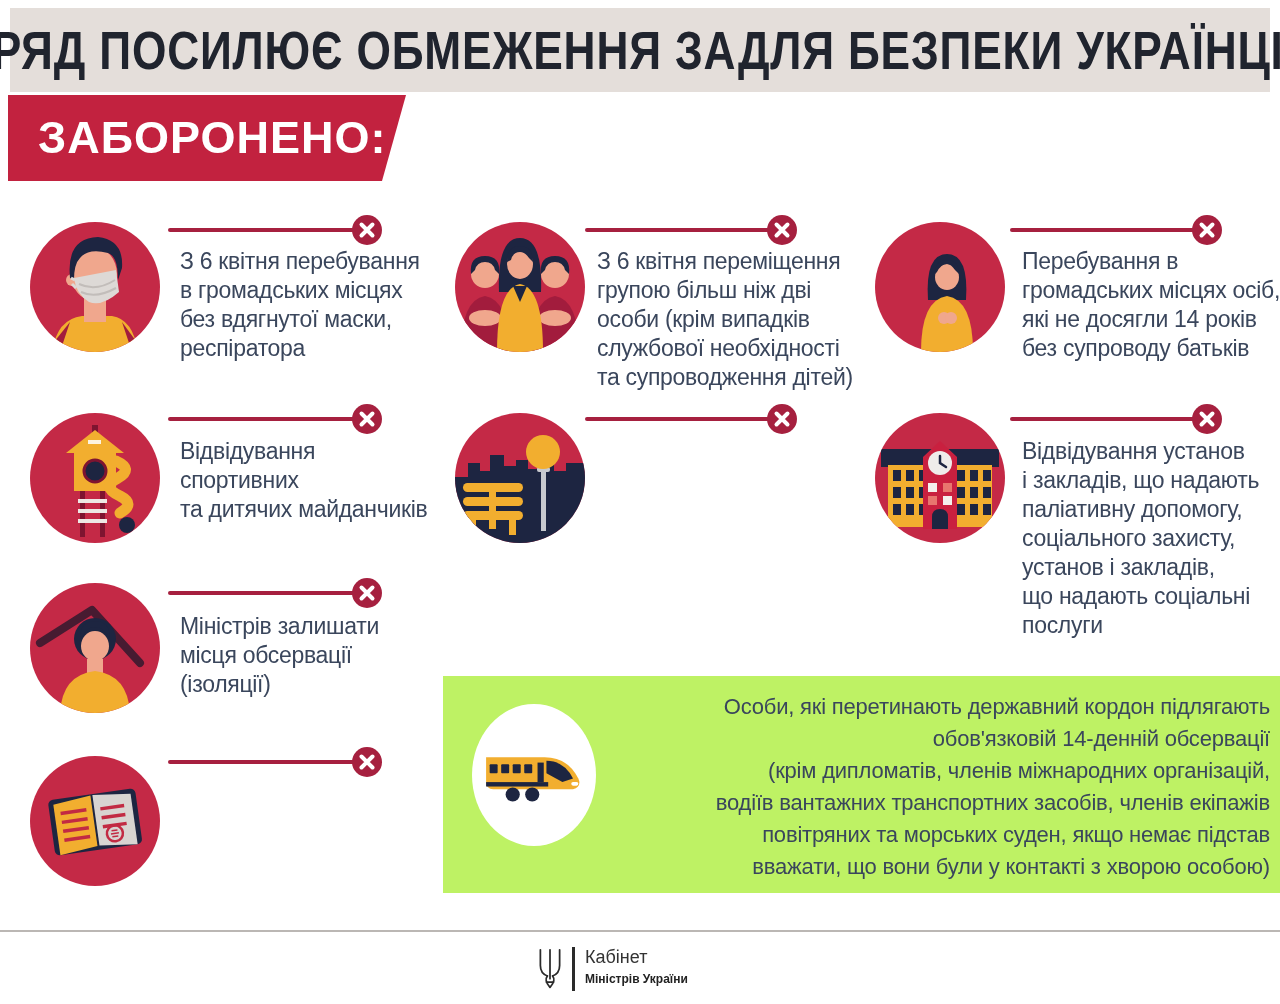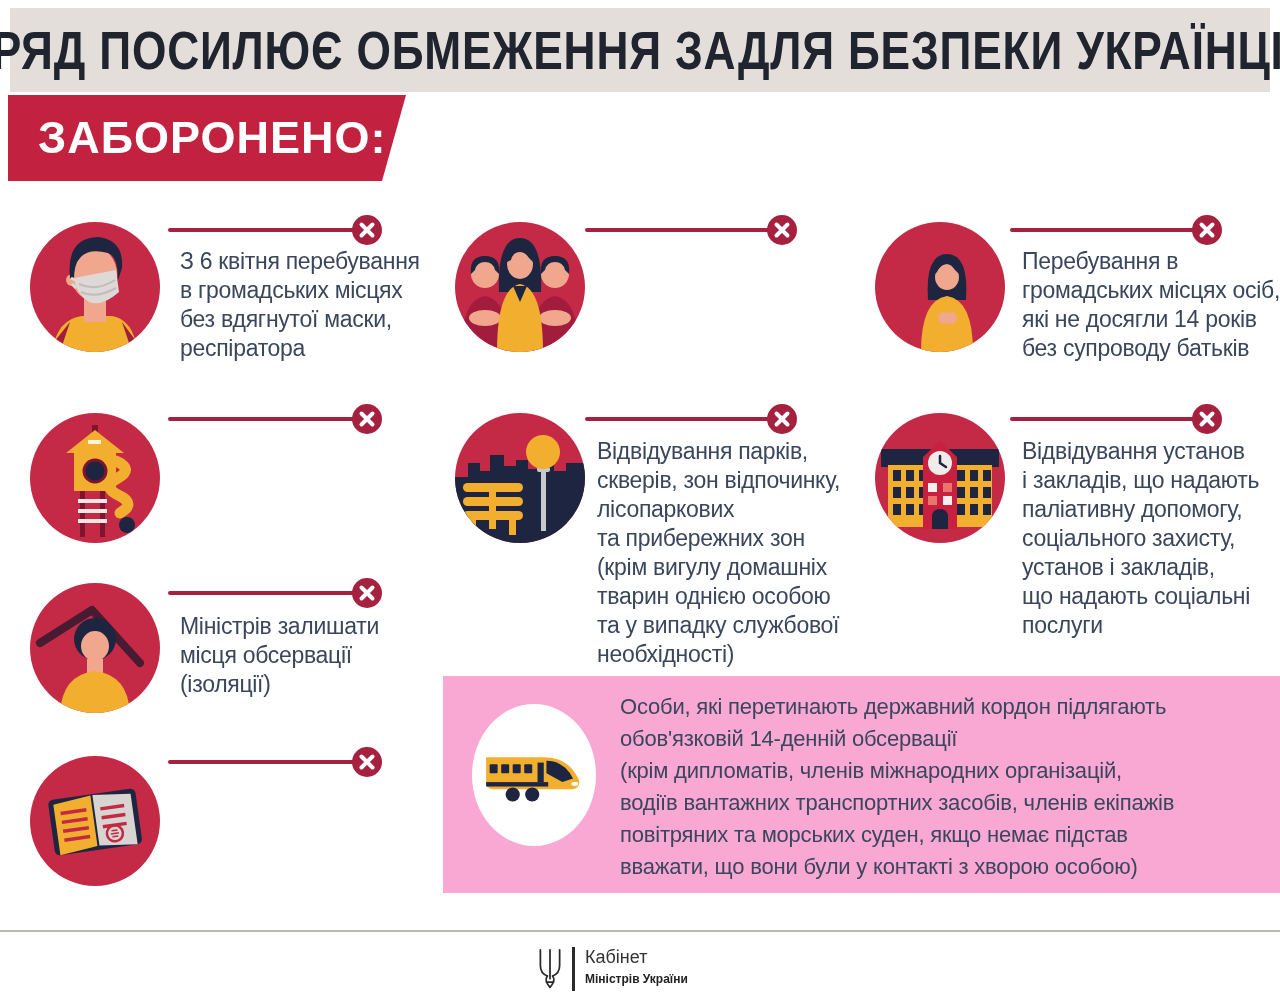--- a/index.html
+++ b/index.html
@@ -32,21 +32,21 @@
   .rule .rule-line{
     position:absolute;left:0;right:24px;top:13px;height:4px;background:#A6203F;border-radius:2px;
   }
   .rule .x-badge{position:absolute;right:0;top:0;width:30px;height:30px;}
   .item-text{
     position:absolute;white-space:pre-line;font-size:23px;line-height:29px;
     letter-spacing:-0.3px;color:#3A465C;width:330px;margin-left:12px;
   }
   
   .notice{
-    position:absolute;left:443px;top:676px;width:837px;height:217px;background:#f9a8d4;
+    position:absolute;left:443px;top:676px;width:837px;height:217px;background:#bef264;text-align:right;
   }
   .notice .train-wrap{
     position:absolute;left:29px;top:28px;width:124px;height:142px;background:#ffffff;
     border-radius:50%;display:flex;align-items:center;justify-content:center;
   }
   .notice .notice-text{
     position:absolute;left:177px;top:15px;font-size:22px;line-height:32px;
     letter-spacing:-0.2px;color:#3A465C;white-space:pre-line;width:650px;
   }
   
@@ -131,20 +131,25 @@
       <path d="M58,64 L65,80 L72,64" fill="#1D2541"></path>
     </g>
   </svg>
   <div class="rule" style="left:585px;top:215px;width:212px">
     <div class="rule-line"></div>
     <svg class="x-badge" viewBox="0 0 30 30">
       <circle cx="15" cy="15" r="15" fill="#A6203F"></circle>
       <path d="M9.5,9.5 L20.5,20.5 M20.5,9.5 L9.5,20.5" stroke="#ffffff" stroke-width="4" stroke-linecap="round"></path>
     </svg>
   </div>
+  <div class="item-text" style="left:585px;top:247px">З 6 квітня переміщення
+групою більш ніж дві
+особи (крім випадків
+службової необхідності
+та супроводження дітей)</div>
 
   <svg class="icon-circle abs" style="left:875px;top:222px" viewBox="0 0 130 130">
     <defs>
         <clipPath id="c3">
           <circle cx="65" cy="65" r="65"></circle>
         </clipPath>
       </defs>
     <circle cx="65" cy="65" r="65" fill="#C42946"></circle>
     <g clip-path="url(#c3)">
       <path d="M53,78 Q50,32 72,32 Q94,32 91,78 Z" fill="#1D2541"></path>
@@ -190,20 +195,23 @@
       <circle cx="97" cy="112" r="8" fill="#1D2541"></circle>
     </g>
   </svg>
   <div class="rule" style="left:168px;top:404px;width:214px">
     <div class="rule-line"></div>
     <svg class="x-badge" viewBox="0 0 30 30">
       <circle cx="15" cy="15" r="15" fill="#A6203F"></circle>
       <path d="M9.5,9.5 L20.5,20.5 M20.5,9.5 L9.5,20.5" stroke="#ffffff" stroke-width="4" stroke-linecap="round"></path>
     </svg>
   </div>
+  <div class="item-text" style="left:168px;top:437px">Відвідування
+спортивних
+та дитячих майданчиків</div>
 
   <svg class="icon-circle abs" style="left:455px;top:413px" viewBox="0 0 130 130">
     <defs>
         <clipPath id="c5">
           <circle cx="65" cy="65" r="65"></circle>
         </clipPath>
       </defs>
     <circle cx="65" cy="65" r="65" fill="#C42946"></circle>
     <g clip-path="url(#c5)">
       <path d="M0,64 L13,64 13,50 25,50 25,58 35,58 35,42 49,42 49,53 61,53 61,47 73,47 73,56 85,56 85,48 99,48 99,58 111,58 111,50 130,50 130,130 0,130 Z" fill="#1D2541"></path>
@@ -218,28 +226,20 @@
       <rect x="54" y="98" width="7" height="24" fill="#F2AE2F"></rect>
     </g>
   </svg>
   <div class="rule" style="left:585px;top:404px;width:212px">
     <div class="rule-line"></div>
     <svg class="x-badge" viewBox="0 0 30 30">
       <circle cx="15" cy="15" r="15" fill="#A6203F"></circle>
       <path d="M9.5,9.5 L20.5,20.5 M20.5,9.5 L9.5,20.5" stroke="#ffffff" stroke-width="4" stroke-linecap="round"></path>
     </svg>
   </div>
-  <div class="item-text" style="left:585px;top:437px">Відвідування парків,
-скверів, зон відпочинку,
-лісопаркових
-та прибережних зон
-(крім вигулу домашніх
-тварин однією особою
-та у випадку службової
-необхідності)</div>
 
   <svg class="icon-circle abs" style="left:875px;top:413px" viewBox="0 0 130 130">
     <defs>
         <clipPath id="c6">
           <circle cx="65" cy="65" r="65"></circle>
         </clipPath>
       </defs>
     <circle cx="65" cy="65" r="65" fill="#C42946"></circle>
     <g clip-path="url(#c6)">
       <rect x="6" y="36" width="118" height="18" fill="#1D2541"></rect>

